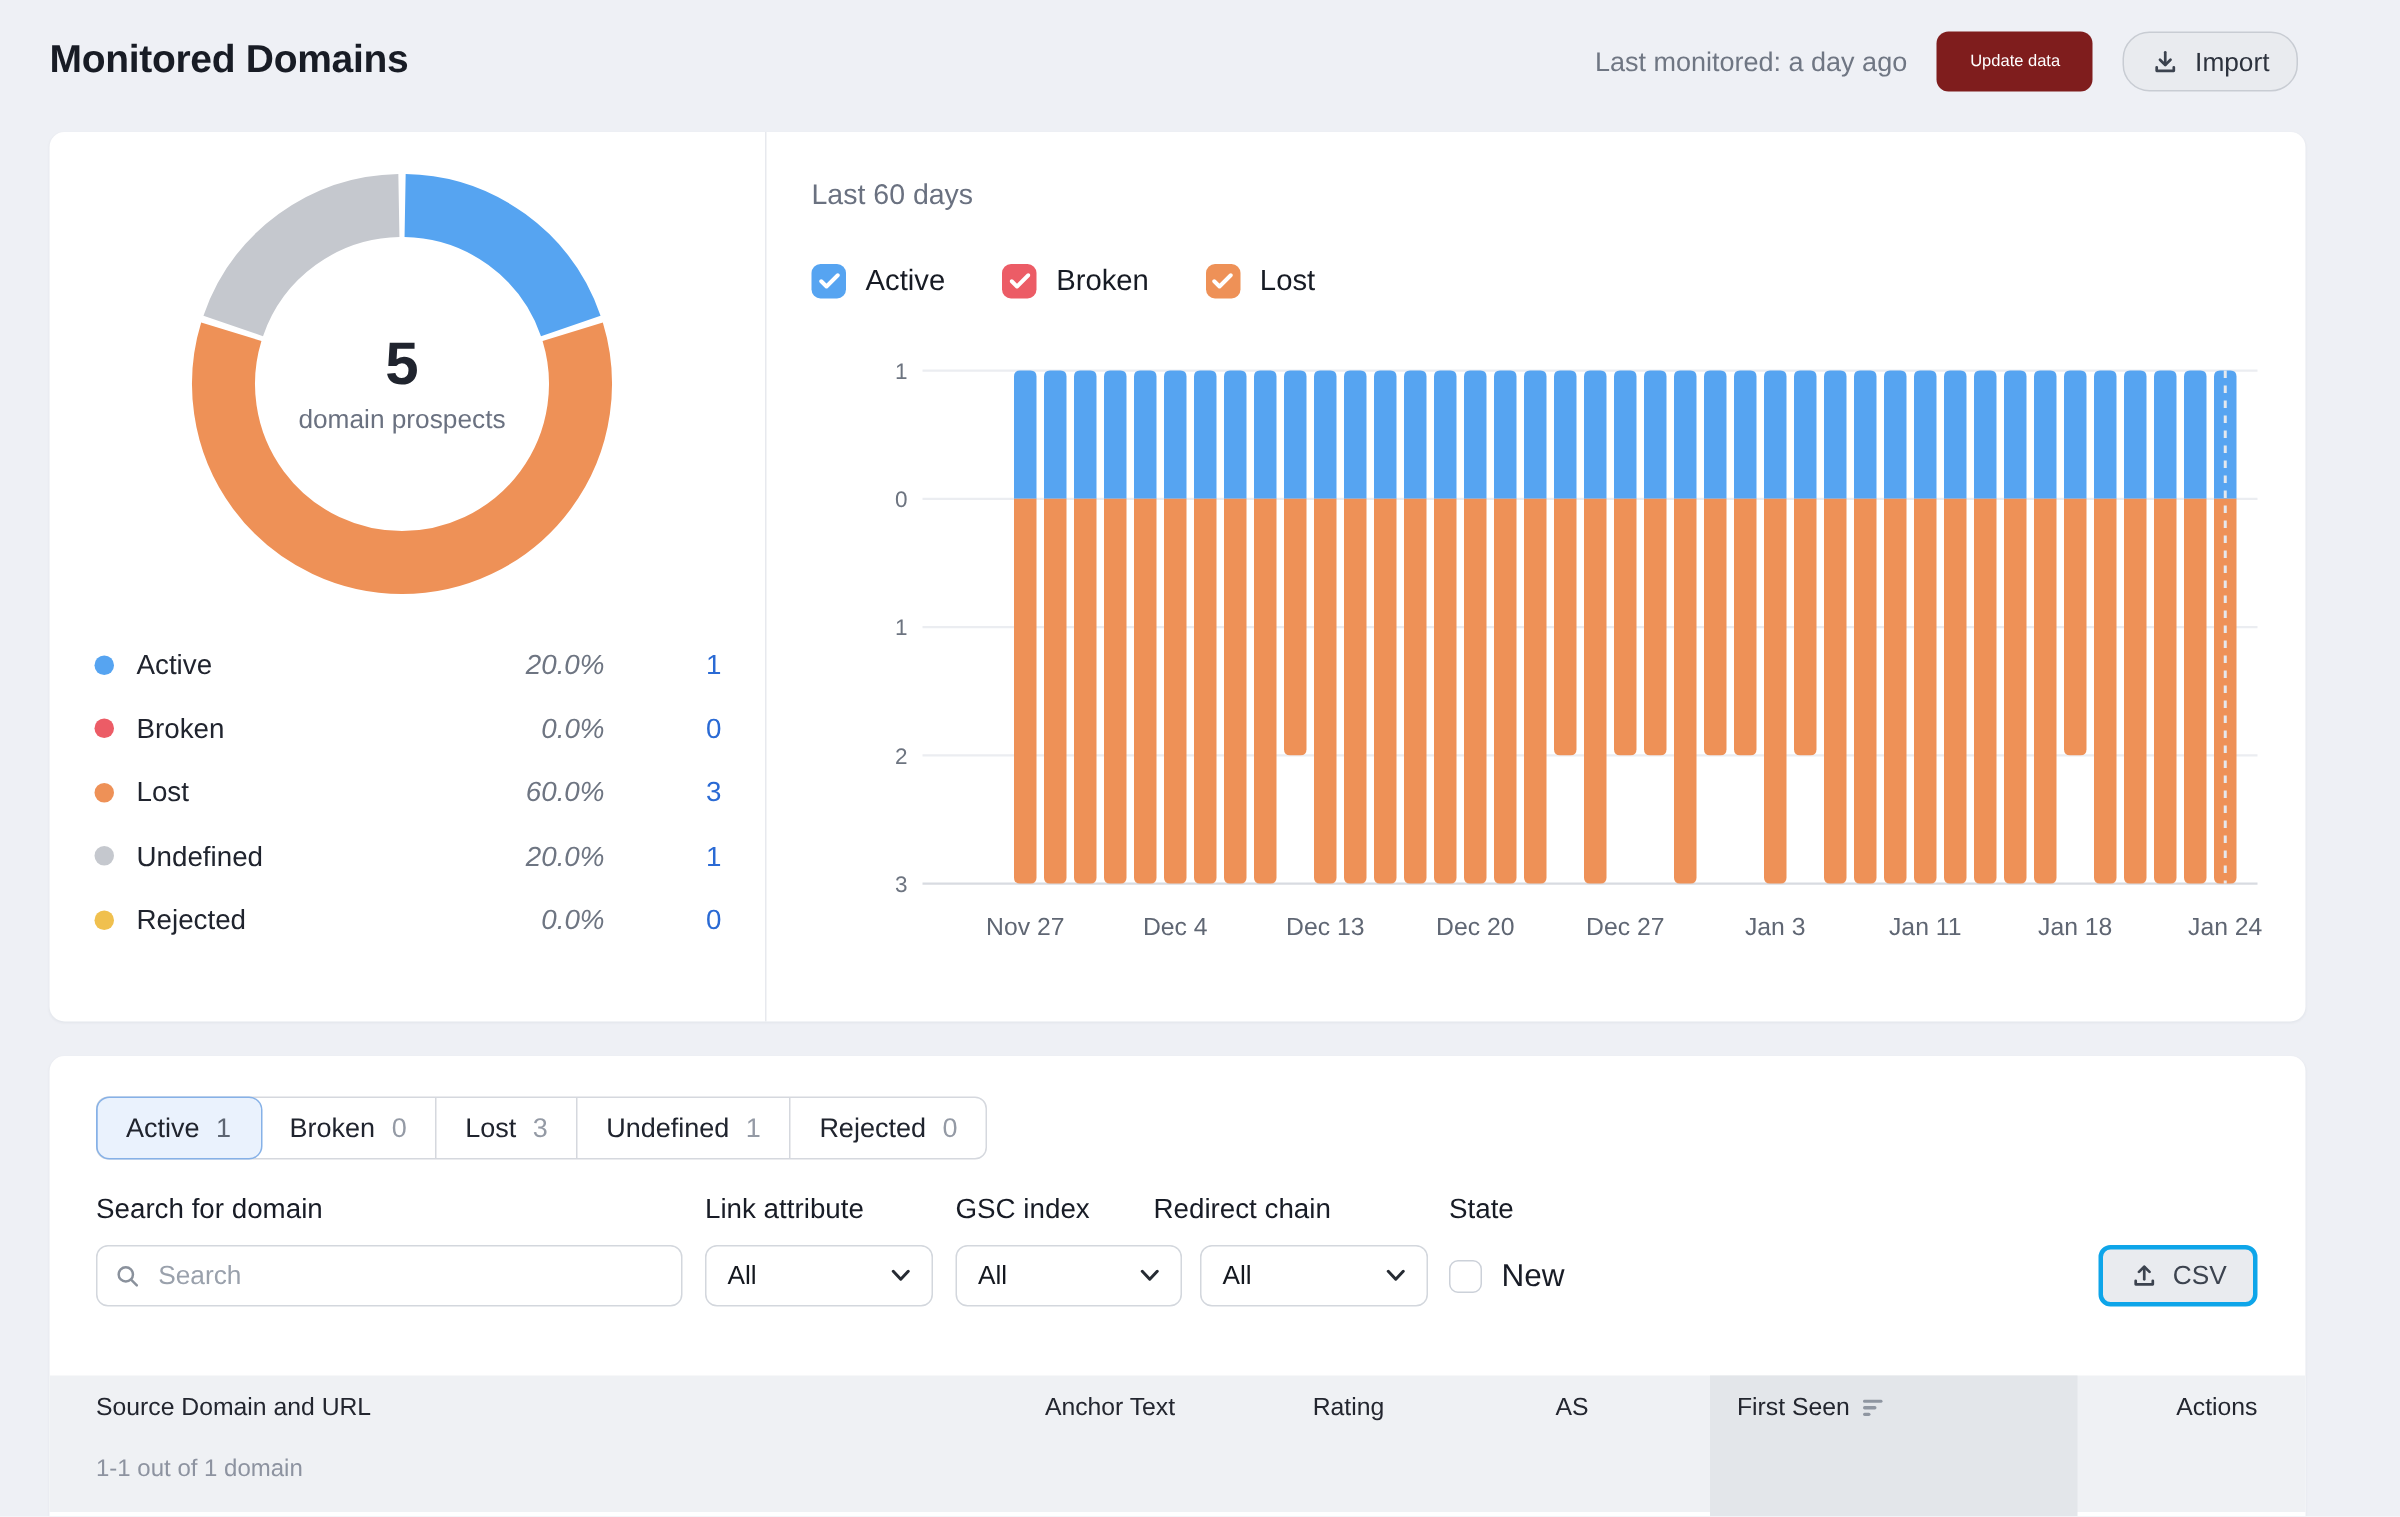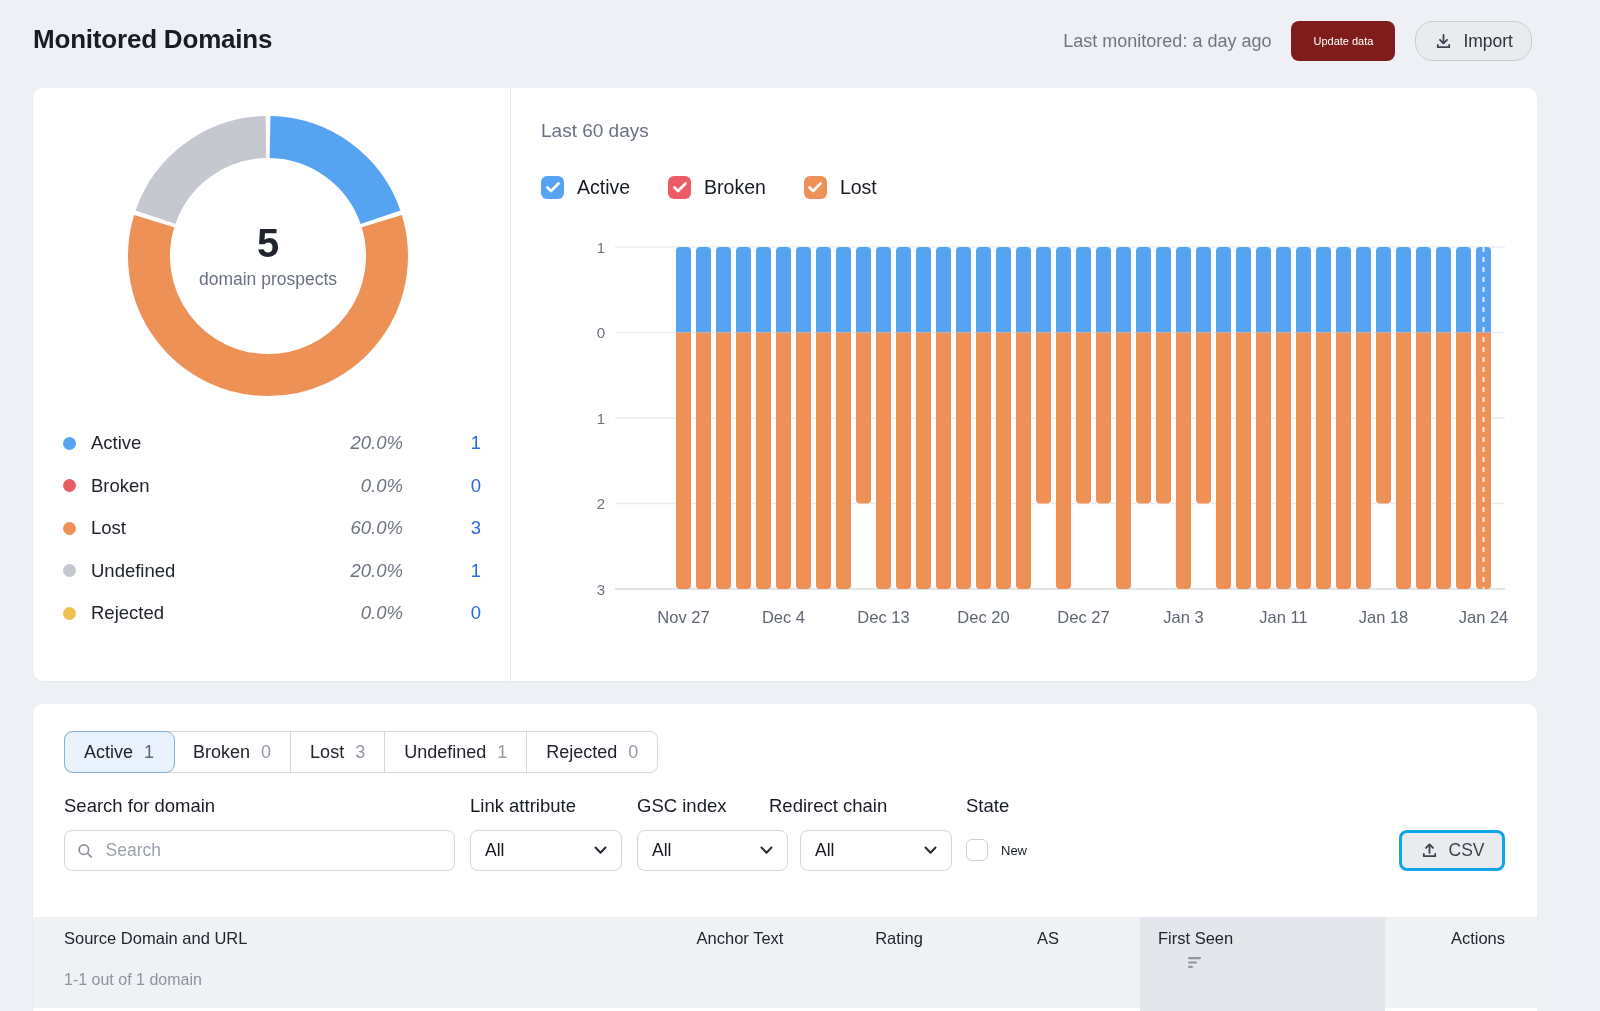--- a/index.html
+++ b/index.html
@@ -51,34 +51,34 @@
   .flabel{position:absolute;top:91px;font-size:18.5px;color:#181c26;}
   .search-group{position:absolute;left:31px;top:126px;width:391px;height:41px;border:1px solid #d3d7dd;border-radius:8px;display:flex;background:#fff;box-sizing:border-box;}
   .search-kind{width:176px;display:flex;align-items:center;justify-content:space-between;padding:0 14px 0 16px;border-right:1px solid #d3d7dd;font-size:17.5px;color:#14181f;cursor:pointer;}
   .search-box{flex:1;display:flex;align-items:center;gap:10px;padding:0 12px;}
   .search-box input{border:none;outline:none;font-size:17.5px;color:#1d222c;width:100%;font-family:inherit;background:transparent;}
   .search-box input::placeholder{color:#9aa1ac;}
   .select{position:absolute;top:126px;height:41px;border:1px solid #d3d7dd;border-radius:8px;display:flex;align-items:center;justify-content:space-between;padding:0 14px;font-size:17.5px;color:#14181f;background:#fff;box-sizing:border-box;cursor:pointer;}
   .sel-link{left:437px;width:152px;}
   .sel-gsc{left:604px;width:151px;}
   .sel-redirect{left:767px;width:152px;}
-  .state{position:absolute;left:933px;top:135px;display:flex;align-items:center;gap:13px;font-size:13px;color:#181c26;cursor:pointer;text-align:right;}
+  .state{position:absolute;left:933px;top:135px;display:flex;align-items:center;gap:13px;font-size:21px;color:#181c26;cursor:pointer;text-align:right;}
   .cb{width:22px;height:22px;border:1px solid #ccd1d9;border-radius:6px;background:#fff;box-sizing:border-box;}
   .csv-btn{position:absolute;left:1366px;top:126px;width:106px;height:41px;background:#e9ebef;border:3px solid #0ea5e9;border-radius:8px;display:flex;align-items:center;justify-content:center;gap:10px;font-size:17.5px;font-weight:400;color:#3c434f;font-family:inherit;cursor:pointer;}
 
   
   .thead{position:absolute;left:0;top:213px;width:1504px;height:91px;background:#eff1f4;}
   .first-row{position:absolute;left:0;top:304px;width:1504px;height:3px;background:#fff;}
   .first-seen-col{position:absolute;left:1107px;top:213px;width:245px;height:94px;background:#e3e6ea;}
   .th{position:absolute;top:225px;font-size:16.5px;font-weight:500;color:#23262f;white-space:nowrap;}
   .th-source{left:31px;}
   .th-anchor{left:707px;transform:translateX(-50%);}
   .th-rating{left:866px;transform:translateX(-50%);}
   .th-as{left:1015px;transform:translateX(-50%);}
-  .th-firstseen{left:1125px;display:flex;align-items:center;gap:9px;flex-direction:column;}
+  .th-firstseen{left:1125px;display:flex;align-items:center;gap:9px;}
   .th-actions{right:32px;}
   .tsub{position:absolute;left:31px;top:267px;font-size:16px;color:#8d93a0;}
 </style>
 </head>
 <body>
 
 <div class="page">
 
   <div class="page-title">Monitored Domains</div>
 

